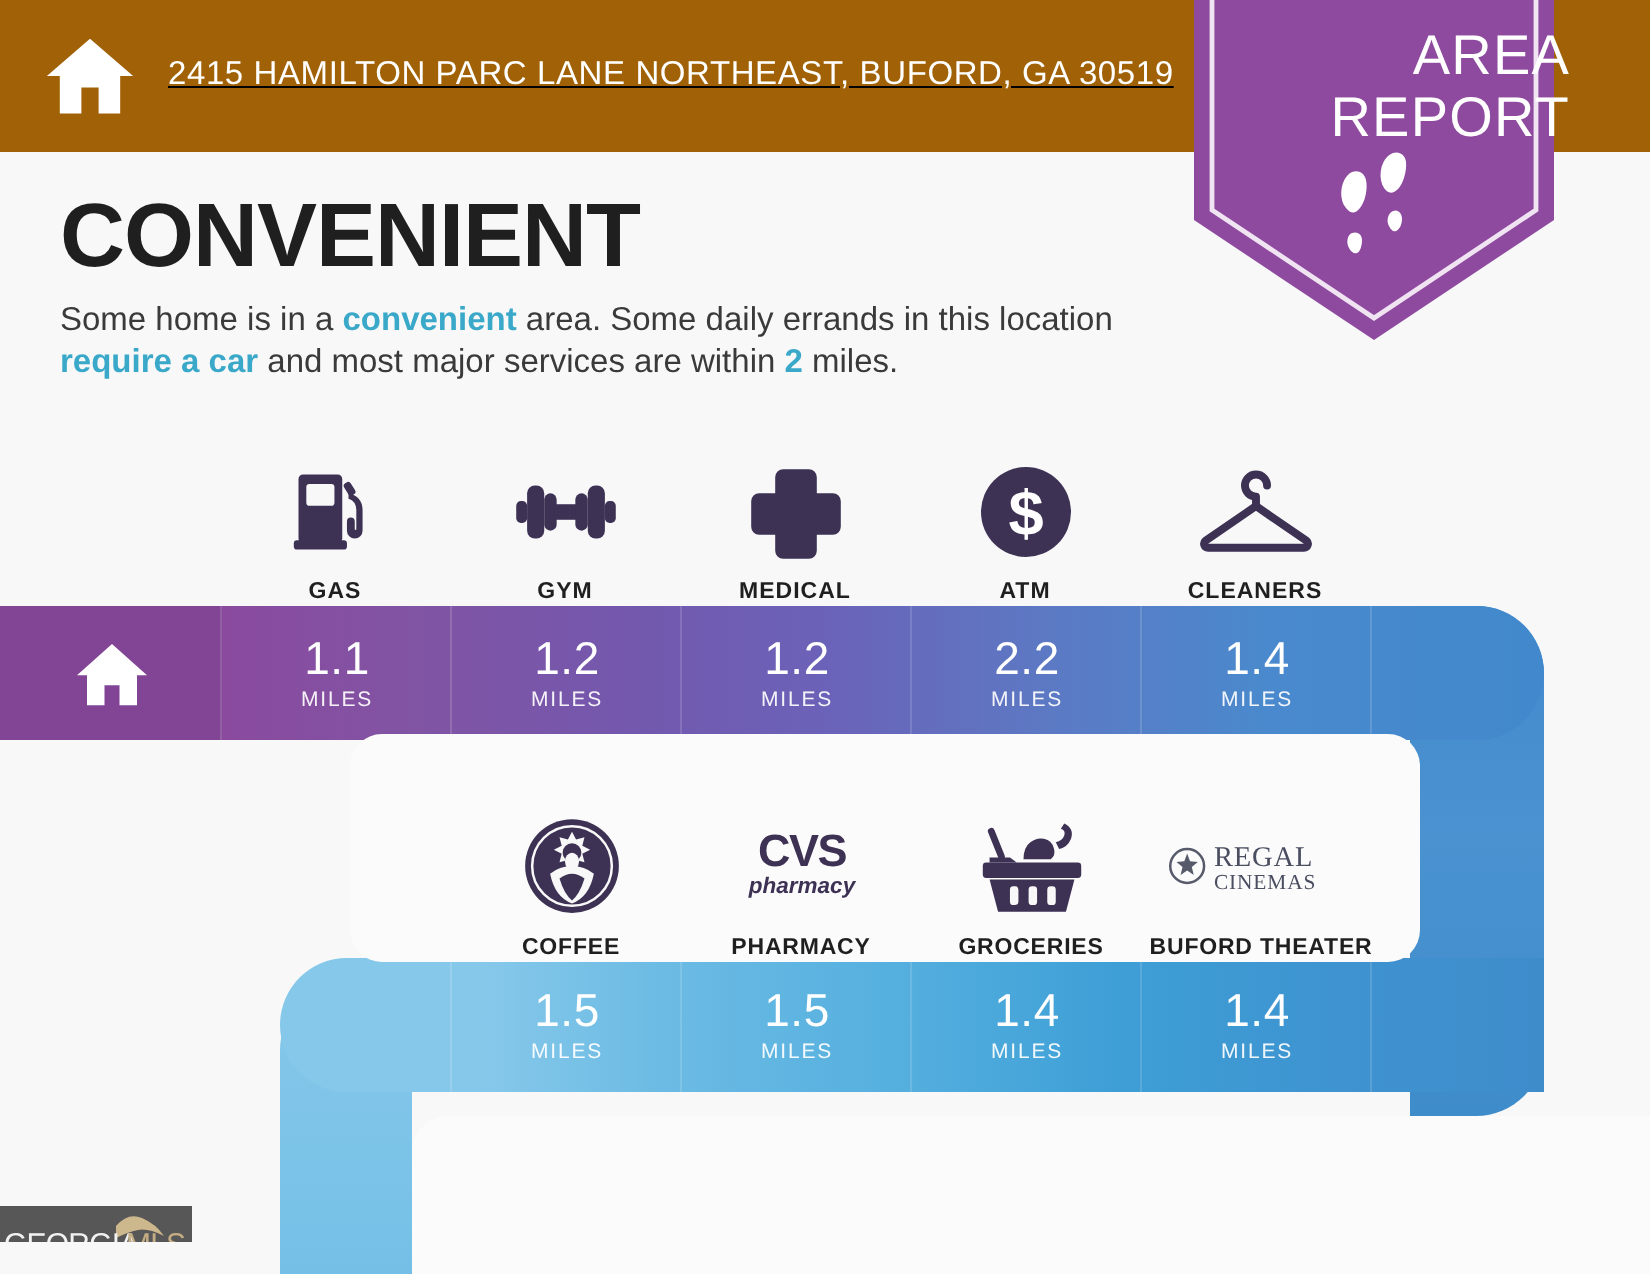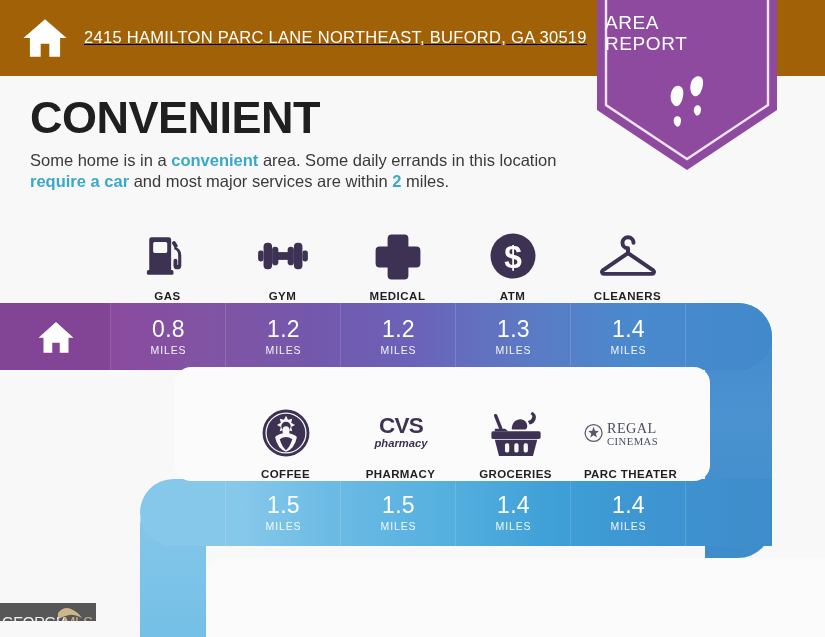--- a/index.html
+++ b/index.html
@@ -40,25 +40,25 @@
   
   .badge {
     position: absolute;
     left: 589px; top: -8px;
     width: 196px; height: 182px;
     z-index: 6;
   }
   .badge svg { display: block; }
   .badge-text {
     position: absolute;
-    left: 16px; top: 20px;
+    left: 0; top: 20px;
     width: 196px;
-    text-align: left;
+    text-align: right;
     color: #ffffff;
-    font-size: 19px;
+    font-size: 28px;
     line-height: 1.12;
     letter-spacing: 0.6px;
     pointer-events: none;
   }
 
   
   .headline {
     position: absolute; left: 30px; top: 92px;
     font-size: 45px;
     font-weight: bold;
@@ -344,33 +344,33 @@
     <div class="bar-left-tail"></div>
 
     <div class="bar1">
       <div class="seg-row">
         <div class="seg home-seg divider" style="width:111px">
           <svg class="seg-home-icon" viewBox="0 0 64 64">
             <path d="M32 8 L60 33 L52 33 L52 57 L38 57 L38 41 L26 41 L26 57 L12 57 L12 33 L4 33 Z" fill="#ffffff"></path>
           </svg>
         </div>
         <div class="seg divider" style="width:115px">
-          <span class="num">0.8</span>
+          <span class="num">1.1</span>
           <span class="unit">MILES</span>
         </div>
         <div class="seg divider" style="width:115px">
           <span class="num">1.2</span>
           <span class="unit">MILES</span>
         </div>
         <div class="seg divider" style="width:115px">
           <span class="num">1.2</span>
           <span class="unit">MILES</span>
         </div>
         <div class="seg divider" style="width:115px">
-          <span class="num">1.3</span>
+          <span class="num">2.2</span>
           <span class="unit">MILES</span>
         </div>
         <div class="seg divider" style="width:115px">
           <span class="num">1.4</span>
           <span class="unit">MILES</span>
         </div>
       </div>
     </div>
 
     <div class="bar2">
@@ -441,21 +441,21 @@
     </div>
     <div class="icon-cell2">
       <div class="icon-glyph2">
         <svg width="98" height="34" viewBox="0 0 110 38">
           <circle cx="13" cy="19" r="9.5" fill="none" stroke="#565a6b" stroke-width="1.4"></circle>
           <path d="M13 12 l1.6 4.4 l4.4 0.4 l-3.4 2.8 l1.1 4.4 l-3.7 -2.5 l-3.7 2.5 l1.1 -4.4 l-3.4 -2.8 l4.4 -0.4 Z" fill="#565a6b"></path>
           <text x="28" y="19" font-family="'Liberation Serif',serif" font-size="16" fill="#4a4e60" letter-spacing="0.5">REGAL</text>
           <text x="28" y="32" font-family="'Liberation Serif',serif" font-size="12" fill="#4a4e60" letter-spacing="0.5">CINEMAS</text>
         </svg>
       </div>
-      <div class="icon-label2">PARC THEATER</div>
+      <div class="icon-label2">BUFORD THEATER</div>
     </div>
   </div>
 
 
   <div class="mls-logo">
     <svg width="96" height="34" viewBox="0 0 96 34">
       <path d="M58 10 q6 -7 13 -4 q7 3 11 9 q-8 -4 -13 -3 q-5 1 -11 4 Z" fill="#cdb78c"></path>
       <text x="2" y="24" font-family="'Liberation Sans',sans-serif" font-size="15" fill="#f2f2f2" letter-spacing="-0.4">GEORGIA</text>
       <text x="63" y="24" font-family="'Liberation Sans',sans-serif" font-size="15" fill="#c4ad83" letter-spacing="-0.4">MLS</text>
       <text x="10" y="32" font-family="'Liberation Sans',sans-serif" font-size="6" fill="#b9b9b9" letter-spacing="1.1">REAL ESTATE SERVICES</text>

